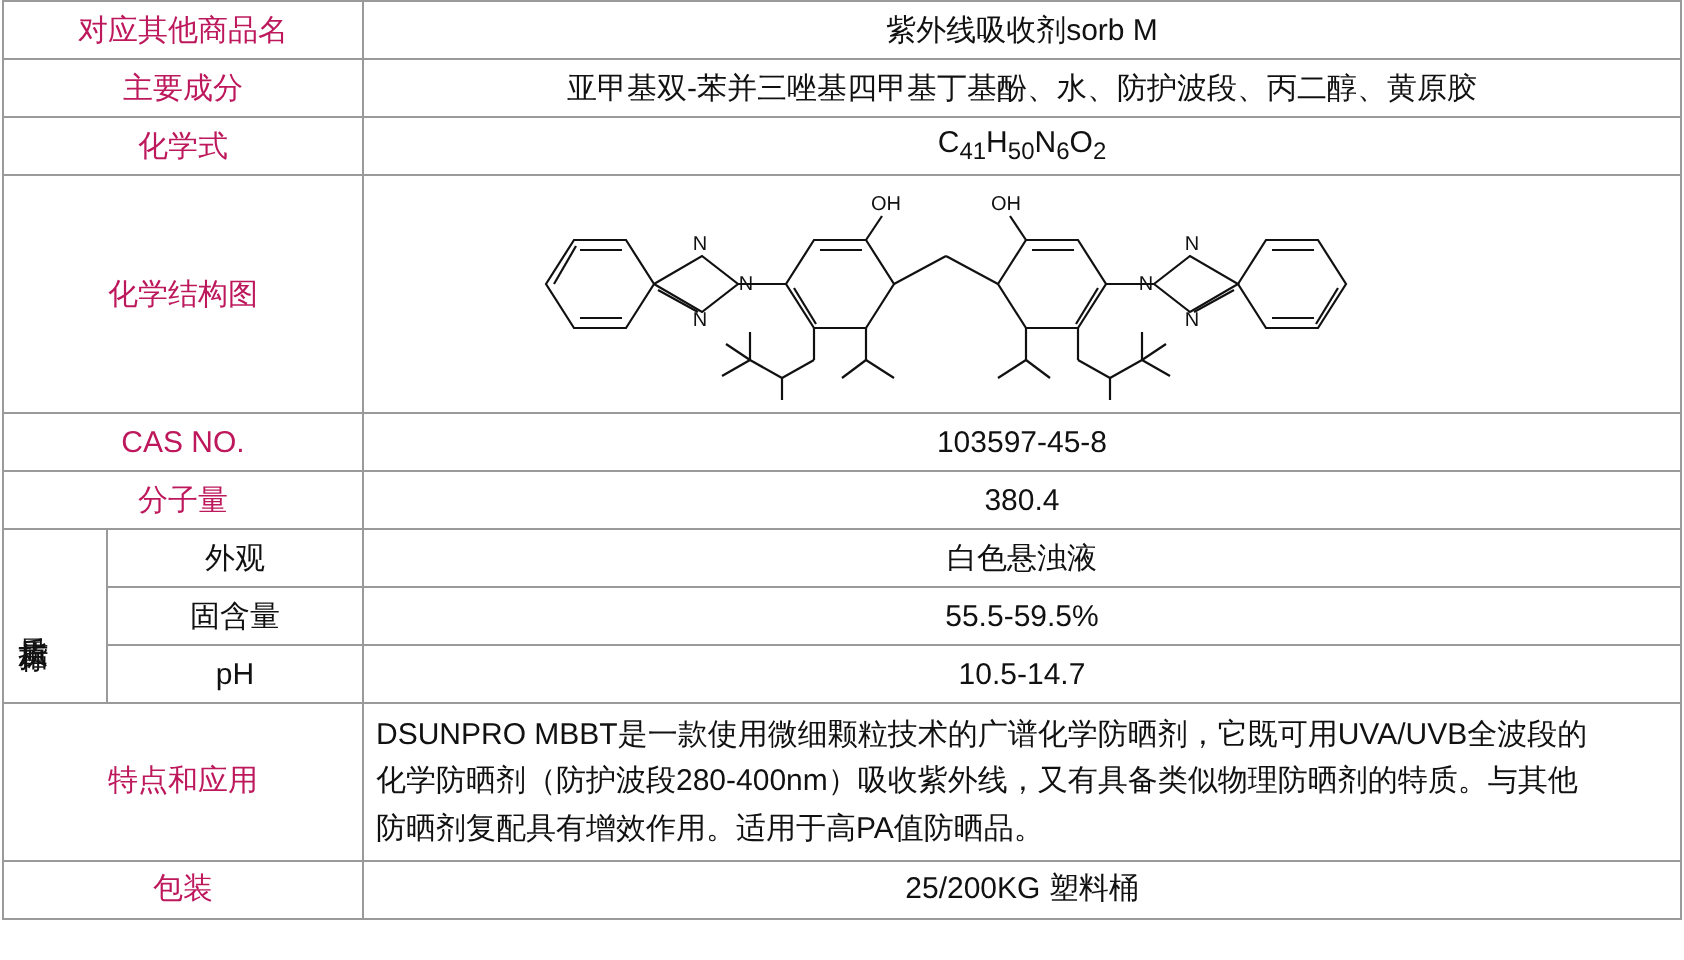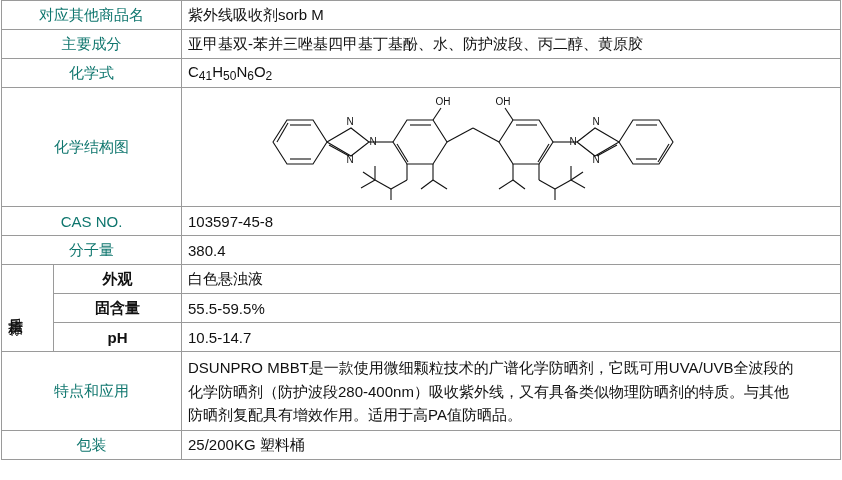--- a/index.html
+++ b/index.html
@@ -22,35 +22,34 @@
   }
   table.spec td {
     border: 1px solid #9a9a9a;
     font-size: 15px;
     padding: 4px 6px;
     vertical-align: middle;
   }
   .label-cell {
     text-align: center;
     width: 180px;
-    color: #0f766e;
+    color: #be185d;
   }
   .sub-label-left {
     text-align: center;
     width: 52px;
     padding: 2px 2px;
     line-height: 1.15;
   }
   .sub-label-right {
     text-align: center;
     width: 126px;
-    font-weight: bold;
   }
   .value-cell {
-    text-align: left;
+    text-align: center;
   }
   .value-left {
     text-align: left;
     line-height: 1.55;
     padding: 8px 10px;
     font-size: 14.5px;
     margin-top: 44px;
   }
   .row-h {
     height: 29px;

